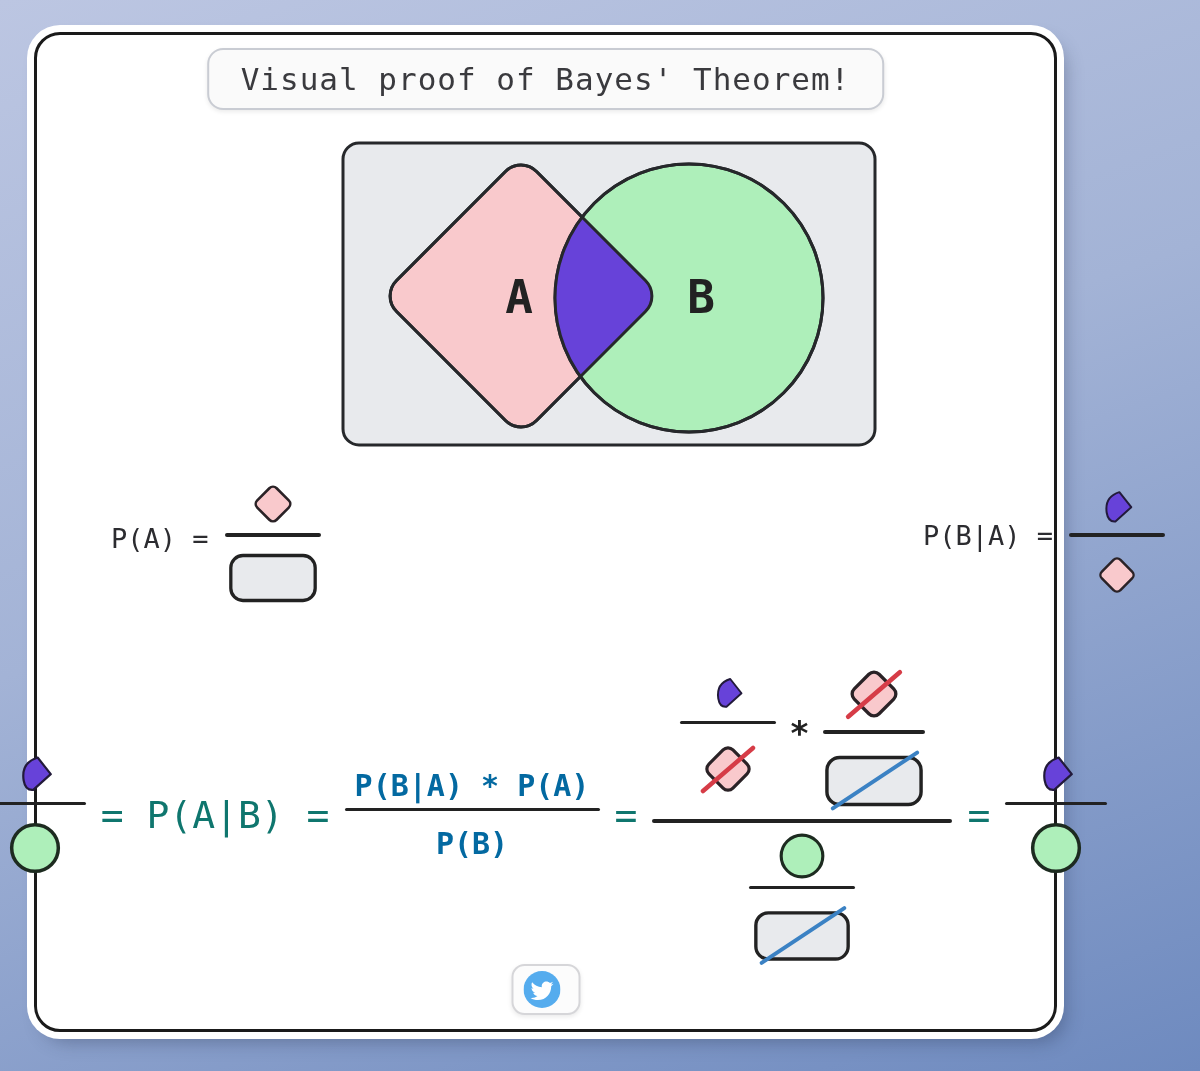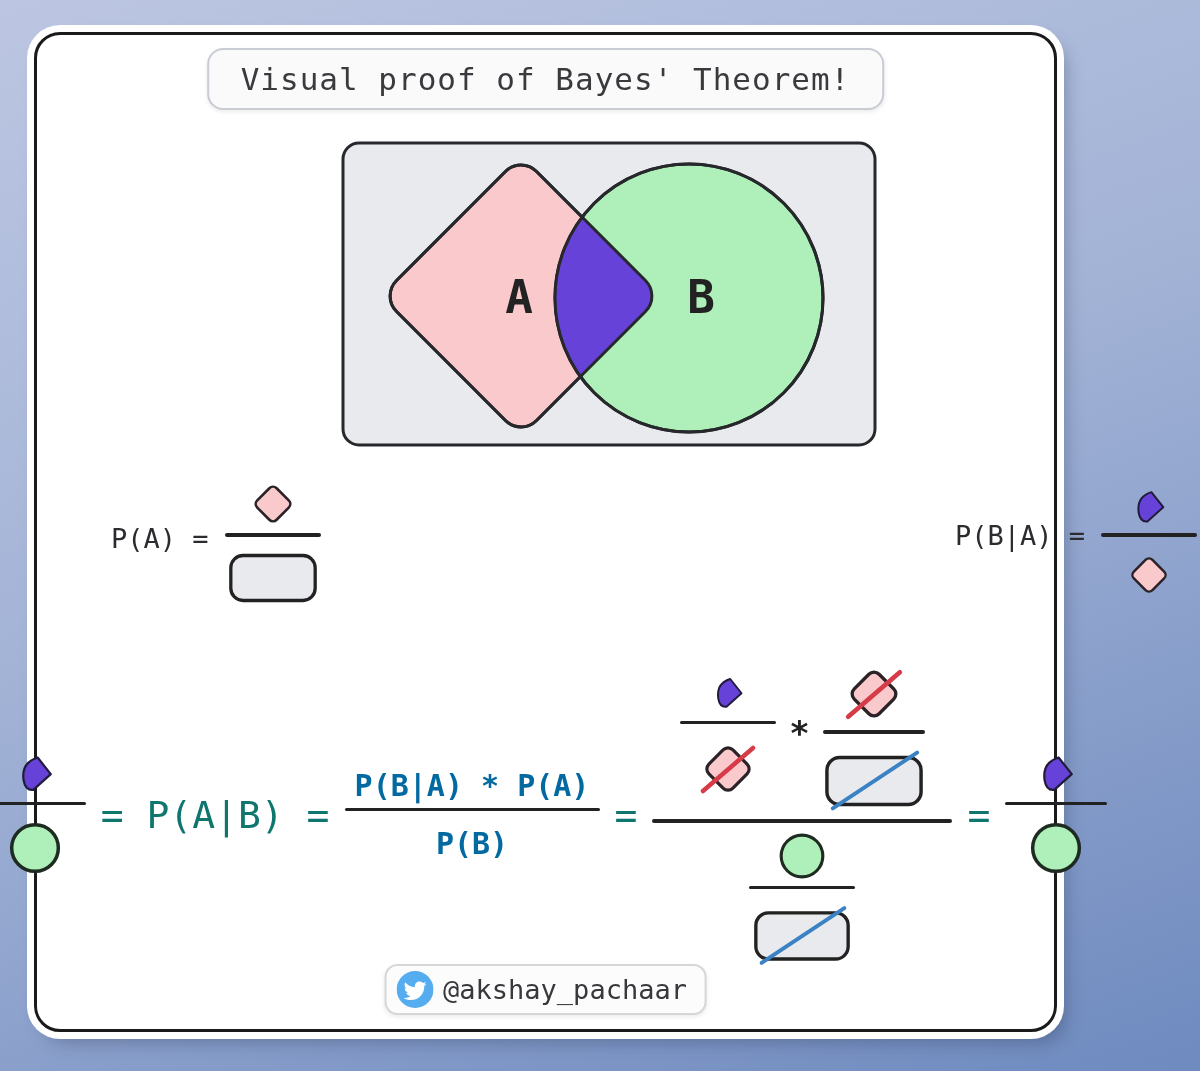--- a/index.html
+++ b/index.html
@@ -95,21 +95,21 @@
         <div class="den">
           <svg width="90" height="52" viewBox="0 0 96 54">
             <rect x="3" y="3" width="90" height="48" rx="13" fill="#e8eaed" stroke="#222" stroke-width="3.5"></rect>
           </svg>
         </div>
       </div>
     </div>
 
 
 
-    <div class="def-group" style="left:918px;">
+    <div class="def-group" style="left:886px;">
       <span class="def-label">P(B|A) =</span>
       <div class="frac def-frac">
         <div class="num">
           <svg width="38" height="40" viewBox="0 0 48 48">
             <path d="M 27,4 Q 8,10 11,30 Q 13,42 22,41 L 42,23 Z" fill="#6742d9" stroke="#221a3a" stroke-width="2.5" stroke-linejoin="round"></path>
           </svg>
         </div>
         <div class="bar"></div>
         <div class="den">
           <svg width="46" height="46" viewBox="0 0 56 56">
@@ -220,16 +220,15 @@
     </div>
   </div>
 
   <div class="footer-pill">
     <svg width="37" height="37" viewBox="0 0 24 24">
       <circle cx="12" cy="12" r="12" fill="#55acee"></circle>
       <g transform="translate(4.6,5.4) scale(0.62)" fill="#ffffff">
         <path d="M23.954 4.569c-.885.389-1.83.654-2.825.775 1.014-.611 1.794-1.574 2.163-2.723-.951.555-2.005.959-3.127 1.184-.896-.959-2.173-1.559-3.591-1.559-2.717 0-4.92 2.203-4.92 4.917 0 .39.045.765.127 1.124-4.09-.205-7.715-2.169-10.141-5.138-.427.722-.666 1.561-.666 2.475 0 1.71.87 3.213 2.188 4.096-.807-.026-1.566-.248-2.228-.616v.061c0 2.385 1.693 4.374 3.946 4.827-.413.111-.849.171-1.296.171-.314 0-.615-.03-.916-.086.631 1.953 2.445 3.377 4.604 3.417-1.68 1.319-3.809 2.105-6.102 2.105-.39 0-.779-.023-1.17-.067 2.189 1.394 4.768 2.209 7.557 2.209 9.054 0 13.999-7.496 13.999-13.986 0-.209 0-.42-.015-.63.961-.689 1.8-1.56 2.46-2.548z"></path>
       </g>
     </svg>
-    <span class="footer-handle">@akshay_pachaar</span>
   </div>
 
 </div>
 
 </body></html>

